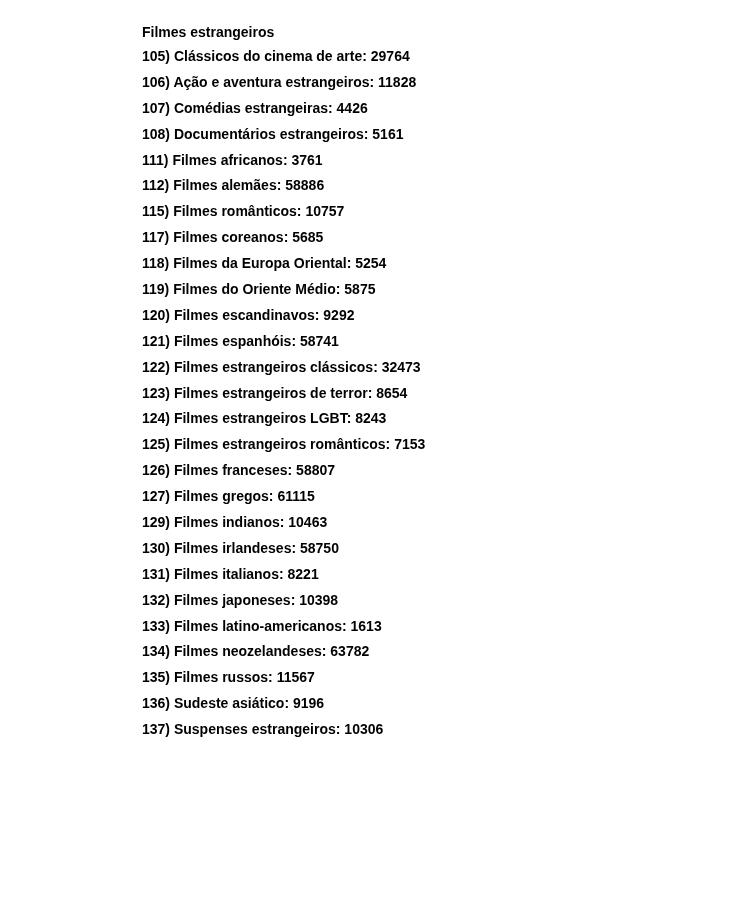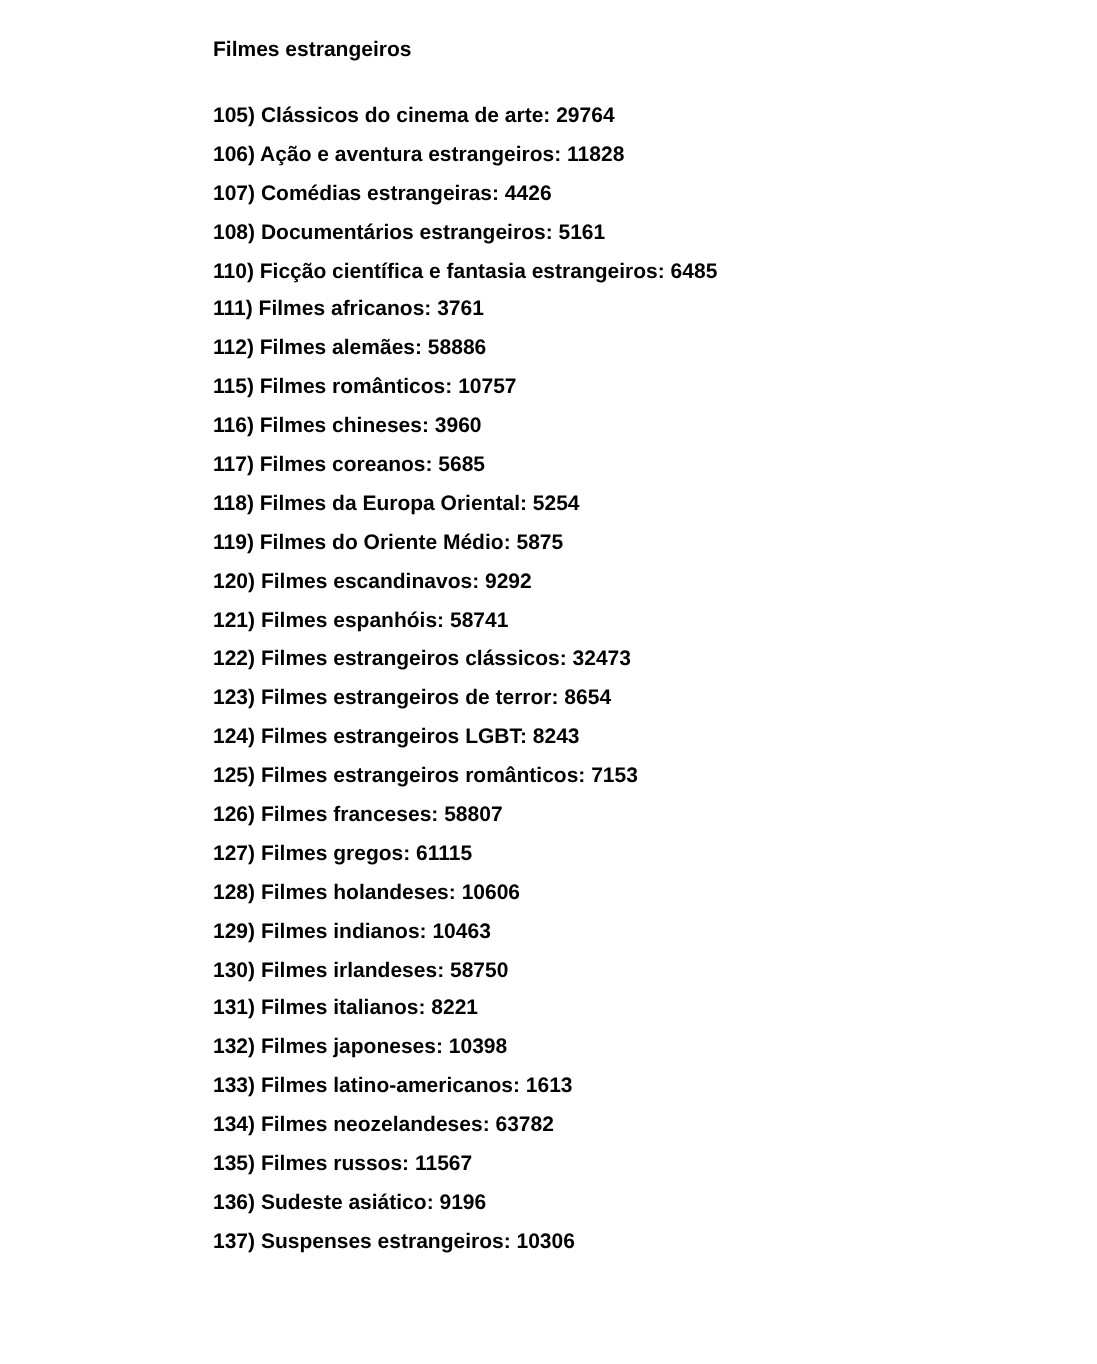--- a/index.html
+++ b/index.html
@@ -11,58 +11,55 @@
       color: #000000;
       font-weight: bold;
       width: 731px;
     }
     .content {
       padding-top: 24px;
       padding-left: 142px;
       padding-right: 40px;
     }
     .heading {
-      margin-bottom: 24px;
+      margin-bottom: 4px;
     }
     .list {
       display: flex;
       flex-direction: column;
     }
     .row {
       line-height: 1.85;
       white-space: nowrap;
     }
   </style>
 </head>
 <body>
 
 <div class="content">
   <div class="heading">Filmes estrangeiros</div>
   <div class="list" id="list">
       <div class="row"><span>105</span>) <span>Clássicos do cinema de arte</span>: <span>29764</span></div>
       <div class="row"><span>106</span>) <span>Ação e aventura estrangeiros</span>: <span>11828</span></div>
       <div class="row"><span>107</span>) <span>Comédias estrangeiras</span>: <span>4426</span></div>
       <div class="row"><span>108</span>) <span>Documentários estrangeiros</span>: <span>5161</span></div>
-      <div class="row"><span>110</span>) <span>Ficção científica e fantasia estrangeiros</span>: <span>6485</span></div>
       <div class="row"><span>111</span>) <span>Filmes africanos</span>: <span>3761</span></div>
       <div class="row"><span>112</span>) <span>Filmes alemães</span>: <span>58886</span></div>
       <div class="row"><span>115</span>) <span>Filmes românticos</span>: <span>10757</span></div>
-      <div class="row"><span>116</span>) <span>Filmes chineses</span>: <span>3960</span></div>
       <div class="row"><span>117</span>) <span>Filmes coreanos</span>: <span>5685</span></div>
       <div class="row"><span>118</span>) <span>Filmes da Europa Oriental</span>: <span>5254</span></div>
       <div class="row"><span>119</span>) <span>Filmes do Oriente Médio</span>: <span>5875</span></div>
       <div class="row"><span>120</span>) <span>Filmes escandinavos</span>: <span>9292</span></div>
       <div class="row"><span>121</span>) <span>Filmes espanhóis</span>: <span>58741</span></div>
       <div class="row"><span>122</span>) <span>Filmes estrangeiros clássicos</span>: <span>32473</span></div>
       <div class="row"><span>123</span>) <span>Filmes estrangeiros de terror</span>: <span>8654</span></div>
       <div class="row"><span>124</span>) <span>Filmes estrangeiros LGBT</span>: <span>8243</span></div>
       <div class="row"><span>125</span>) <span>Filmes estrangeiros românticos</span>: <span>7153</span></div>
       <div class="row"><span>126</span>) <span>Filmes franceses</span>: <span>58807</span></div>
       <div class="row"><span>127</span>) <span>Filmes gregos</span>: <span>61115</span></div>
-      <div class="row"><span>128</span>) <span>Filmes holandeses</span>: <span>10606</span></div>
       <div class="row"><span>129</span>) <span>Filmes indianos</span>: <span>10463</span></div>
       <div class="row"><span>130</span>) <span>Filmes irlandeses</span>: <span>58750</span></div>
       <div class="row"><span>131</span>) <span>Filmes italianos</span>: <span>8221</span></div>
       <div class="row"><span>132</span>) <span>Filmes japoneses</span>: <span>10398</span></div>
       <div class="row"><span>133</span>) <span>Filmes latino-americanos</span>: <span>1613</span></div>
       <div class="row"><span>134</span>) <span>Filmes neozelandeses</span>: <span>63782</span></div>
       <div class="row"><span>135</span>) <span>Filmes russos</span>: <span>11567</span></div>
       <div class="row"><span>136</span>) <span>Sudeste asiático</span>: <span>9196</span></div>
       <div class="row"><span>137</span>) <span>Suspenses estrangeiros</span>: <span>10306</span></div>
     </div>

